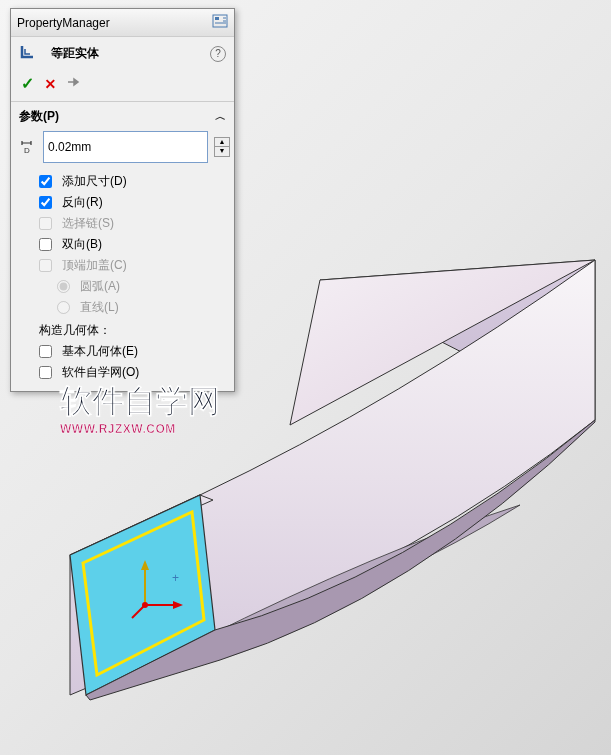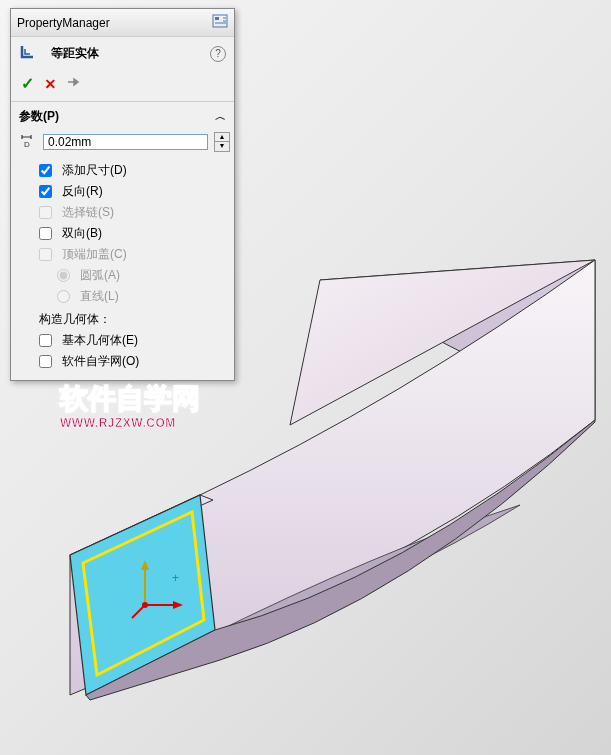--- a/index.html
+++ b/index.html
@@ -69,21 +69,21 @@
     .section-toggle { font-size: 11px; color: #333; }
     .param-input-row {
       display: flex;
       align-items: center;
       gap: 6px;
       padding: 2px 8px 6px;
     }
     .dim-icon svg { width: 18px; height: 18px; }
     .param-input {
       flex: 1;
-      height: 16px;
+      height: 32px;
       border: 1px solid #7a9ecb;
       padding: 0 4px;
       font-size: 12px;
       background: #fff;
     }
     .spin-buttons {
       display: flex;
       flex-direction: column;
       border: 1px solid #999;
       background: #eee;
@@ -115,23 +115,23 @@
     input[type=checkbox], input[type=radio] {
       width: 13px; height: 13px;
     }
     .watermark {
       position: absolute;
       top: 380px;
       left: 60px;
       font-family: "SimHei", sans-serif;
     }
     .wm-text {
-      font-size: 28px;
-      font-weight: bold;
-      color: #c2410c;
+      font-size: 32px;
+      font-weight: normal;
+      color: #0f172a;
       -webkit-text-stroke: 1.5px #fff;
       text-shadow: 0 0 3px #fff;
     }
     .wm-url {
       font-size: 12px;
       color: #be185d;
       -webkit-text-stroke: 0.5px #fff;
       letter-spacing: 0.5px;
       font-weight: bold;
       margin-top: -2px;

